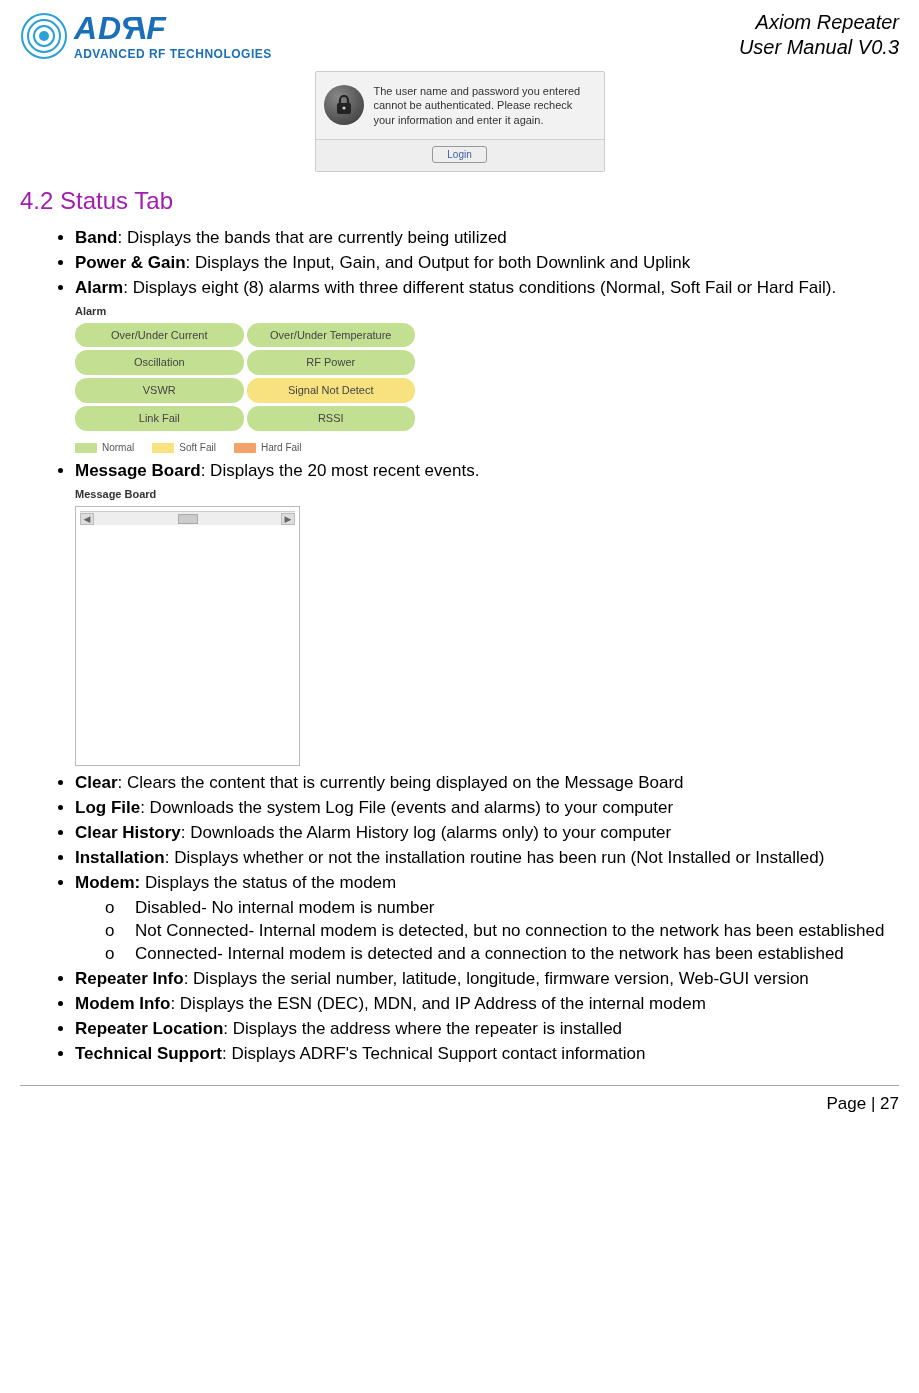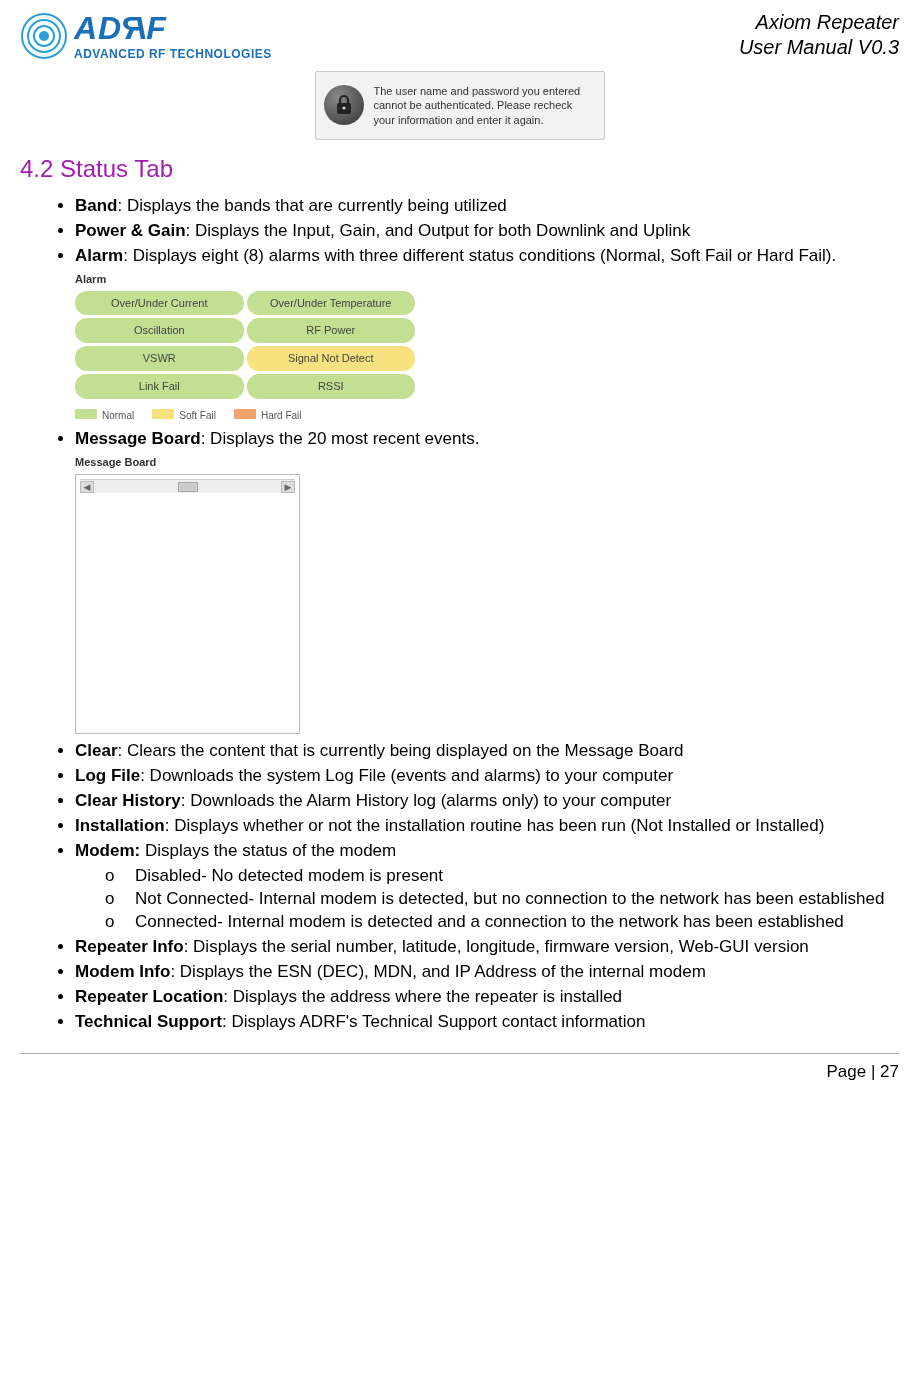--- a/index.html
+++ b/index.html
@@ -26,21 +26,21 @@
     ul.sub-list { list-style-type: none; margin-left: 30px; margin-top: 2px; }
     ul.sub-list > li { font-size: 17px; line-height: 1.35; display: flex; }
     ul.sub-list > li .sub-marker { width: 30px; }
     .alarm-panel { margin: 4px 0 6px 0; width: 340px; }
     .alarm-title { font-weight: 700; font-size: 11px; color: #333; margin-bottom: 4px; }
     .alarm-grid { display: grid; grid-template-columns: 1fr 1fr; gap: 3px; }
     .alarm-cell { font-size: 11px; text-align: center; padding: 5px 2px; border-radius: 12px; color: #444; }
     .alarm-green { background: #c3df92; }
     .alarm-yellow { background: #f7e27f; }
     .alarm-legend { display: flex; gap: 18px; margin-top: 10px; align-items: center; }
-    .legend-item { display: flex; align-items: flex-start; gap: 5px; font-size: 10px; color: #555; }
+    .legend-item { display: flex; align-items: center; gap: 5px; font-size: 10px; color: #555; }
     .swatch { width: 22px; height: 10px; border-radius: 1px; }
     .sw-green { background: #c3df92; }
     .sw-yellow { background: #f7e27f; }
     .sw-orange { background: #f4a26b; }
     .msg-board { margin: 4px 0 6px 0; width: 225px; }
     .msg-title { font-weight: 700; font-size: 11px; color: #333; margin-bottom: 4px; }
     .msg-box { border: 1px solid #bbb; height: 260px; padding: 4px; font-size: 10px; color: #555; background: #fff; display: flex; flex-direction: column; justify-content: space-between; }
     .msg-content { flex: 1; }
     .msg-scroll { display: flex; justify-content: space-between; align-items: center; height: 14px; background: #eee; border-top: 1px solid #ccc; }
     .sc-btn { width: 14px; height: 12px; background: #ddd; border: 1px solid #bbb; font-size: 9px; text-align: center; line-height: 10px; color: #666; cursor: pointer; }
@@ -77,20 +77,23 @@
       <div class="login-icon">
         <svg width="18" height="22" viewBox="0 0 18 22">
           <rect x="2" y="9" width="14" height="11" rx="2" fill="#222"></rect>
           <path d="M5 9 V6 a4 4 0 0 1 8 0 V9" fill="none" stroke="#222" stroke-width="2.2"></path>
           <circle cx="9" cy="14" r="1.6" fill="#ccc"></circle>
         </svg>
       </div>
     </div>
     <div class="login-msg">The user name and password you entered cannot be authenticated. Please recheck your information and enter it again.</div>
   </div>
+  <div class="login-btn-row">
+    <button class="login-btn">Login</button>
+  </div>
 </div>
 
 <h2 class="section-heading">4.2 Status Tab</h2>
 
 <ul class="main-list">
 
   <li>
     <span class="term">Band</span><span>: Displays the bands that are currently being utilized</span>
   </li>
 
@@ -157,21 +160,21 @@
 
   <li>
     <span class="term">Installation</span><span>: Displays whether or not the installation routine has been run (Not Installed or Installed)</span>
   </li>
 
   <li>
     <span class="term">Modem:</span><span> Displays the status of the modem</span>
     <ul class="sub-list">
       <li>
           <span class="sub-marker">o</span>
-          <span>Disabled- No detected modem is present</span>
+          <span>Disabled- No internal modem is number</span>
         </li>
       <li>
           <span class="sub-marker">o</span>
           <span>Not Connected- Internal modem is detected, but no connection to the network has been established</span>
         </li>
       <li>
           <span class="sub-marker">o</span>
           <span>Connected- Internal modem is detected and a connection to the network has been established</span>
         </li>
     </ul>

